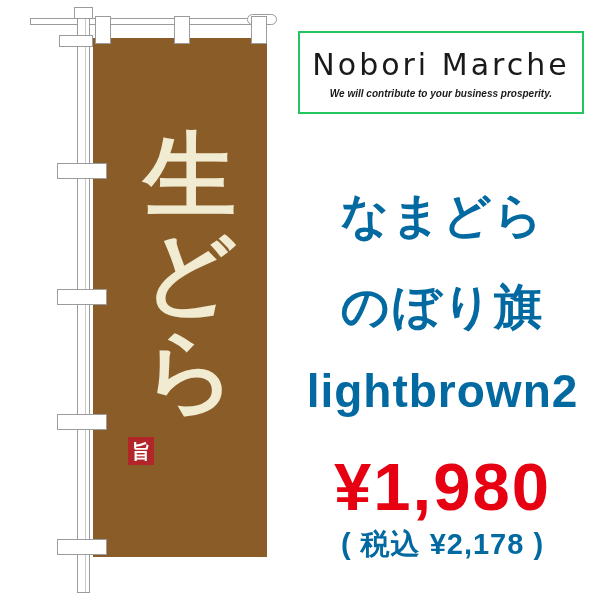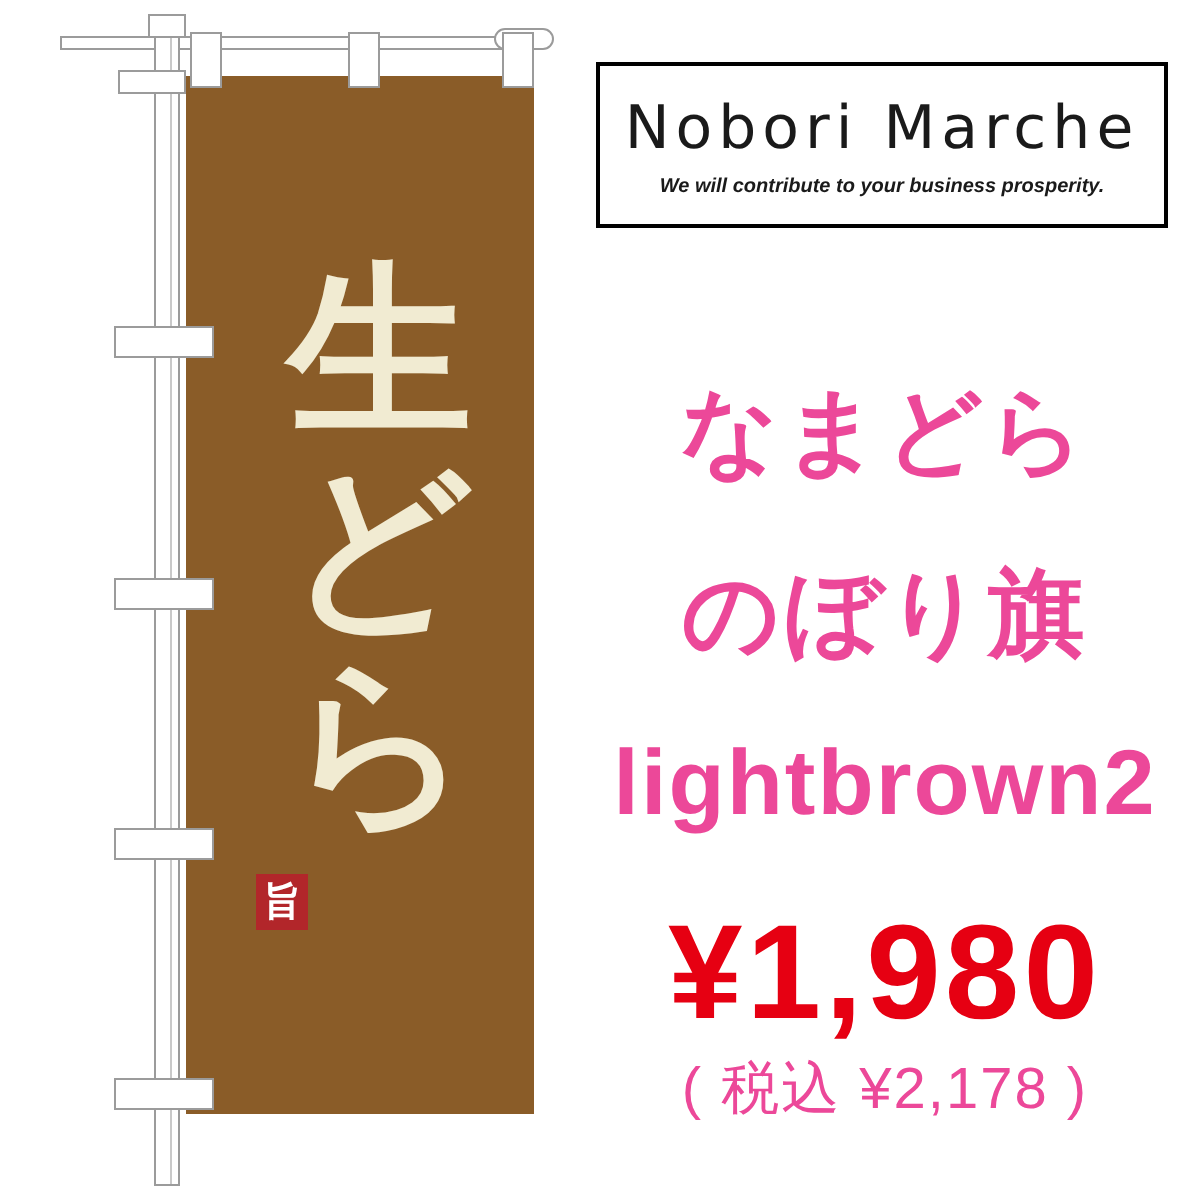--- a/index.html
+++ b/index.html
@@ -23,31 +23,31 @@
   .banner{position:absolute;left:93px;top:38px;width:174px;height:519px;background:#8a5c28;}
   .banner-text{position:absolute;left:140px;top:126px;width:100px;text-align:center;
                color:#f1ebd2;font-family:"DejaVu Serif", serif;font-weight:bold;}
   .banner-text span{display:block;font-size:92px;line-height:98px;}
   .seal{position:absolute;left:128px;top:437px;width:26px;height:28px;background:#b2262a;
         color:#ffffff;font-family:"DejaVu Serif", serif;font-size:19px;line-height:28px;
         text-align:center;font-weight:bold;}
 
   
   .logo-box{position:absolute;left:298px;top:31px;width:286px;height:83px;
-            border:2px solid #000000;box-sizing:border-box;background:#ffffff;text-align:center;}
+            border:2px solid #22c55e;box-sizing:border-box;background:#ffffff;text-align:center;}
   .brand{margin-top:14px;font-size:30px;letter-spacing:3px;color:#1a1a1a;
          font-family:"DejaVu Sans", sans-serif;}
   .tagline{margin-top:6px;font-size:10px;font-weight:bold;font-style:italic;color:#1a1a1a;}
 
-  .rcol{position:absolute;left:300px;width:285px;text-align:center;color:#ec4899;}
+  .rcol{position:absolute;left:300px;width:285px;text-align:center;color:#0369a1;}
   .title1{top:184px;font-size:48px;font-weight:bold;letter-spacing:2px;}
   .title2{top:275px;font-size:48px;font-weight:bold;letter-spacing:2px;}
   .variant{top:364px;font-size:46px;font-weight:bold;letter-spacing:1px;}
   .price{top:448px;font-size:67px;font-weight:900;color:#e60012;letter-spacing:2px;text-align:center;}
-  .tax{top:525px;font-size:29px;font-weight:normal;letter-spacing:1px;}
+  .tax{top:525px;font-size:29px;font-weight:bold;letter-spacing:1px;}
 </style>
 </head>
 <body>
 
 <div class="canvas">
 
   <div class="hw cross-bar"></div>
   <div class="hw bar-end"></div>
   <div class="hw pole">
     <div class="pole-inner"></div>

